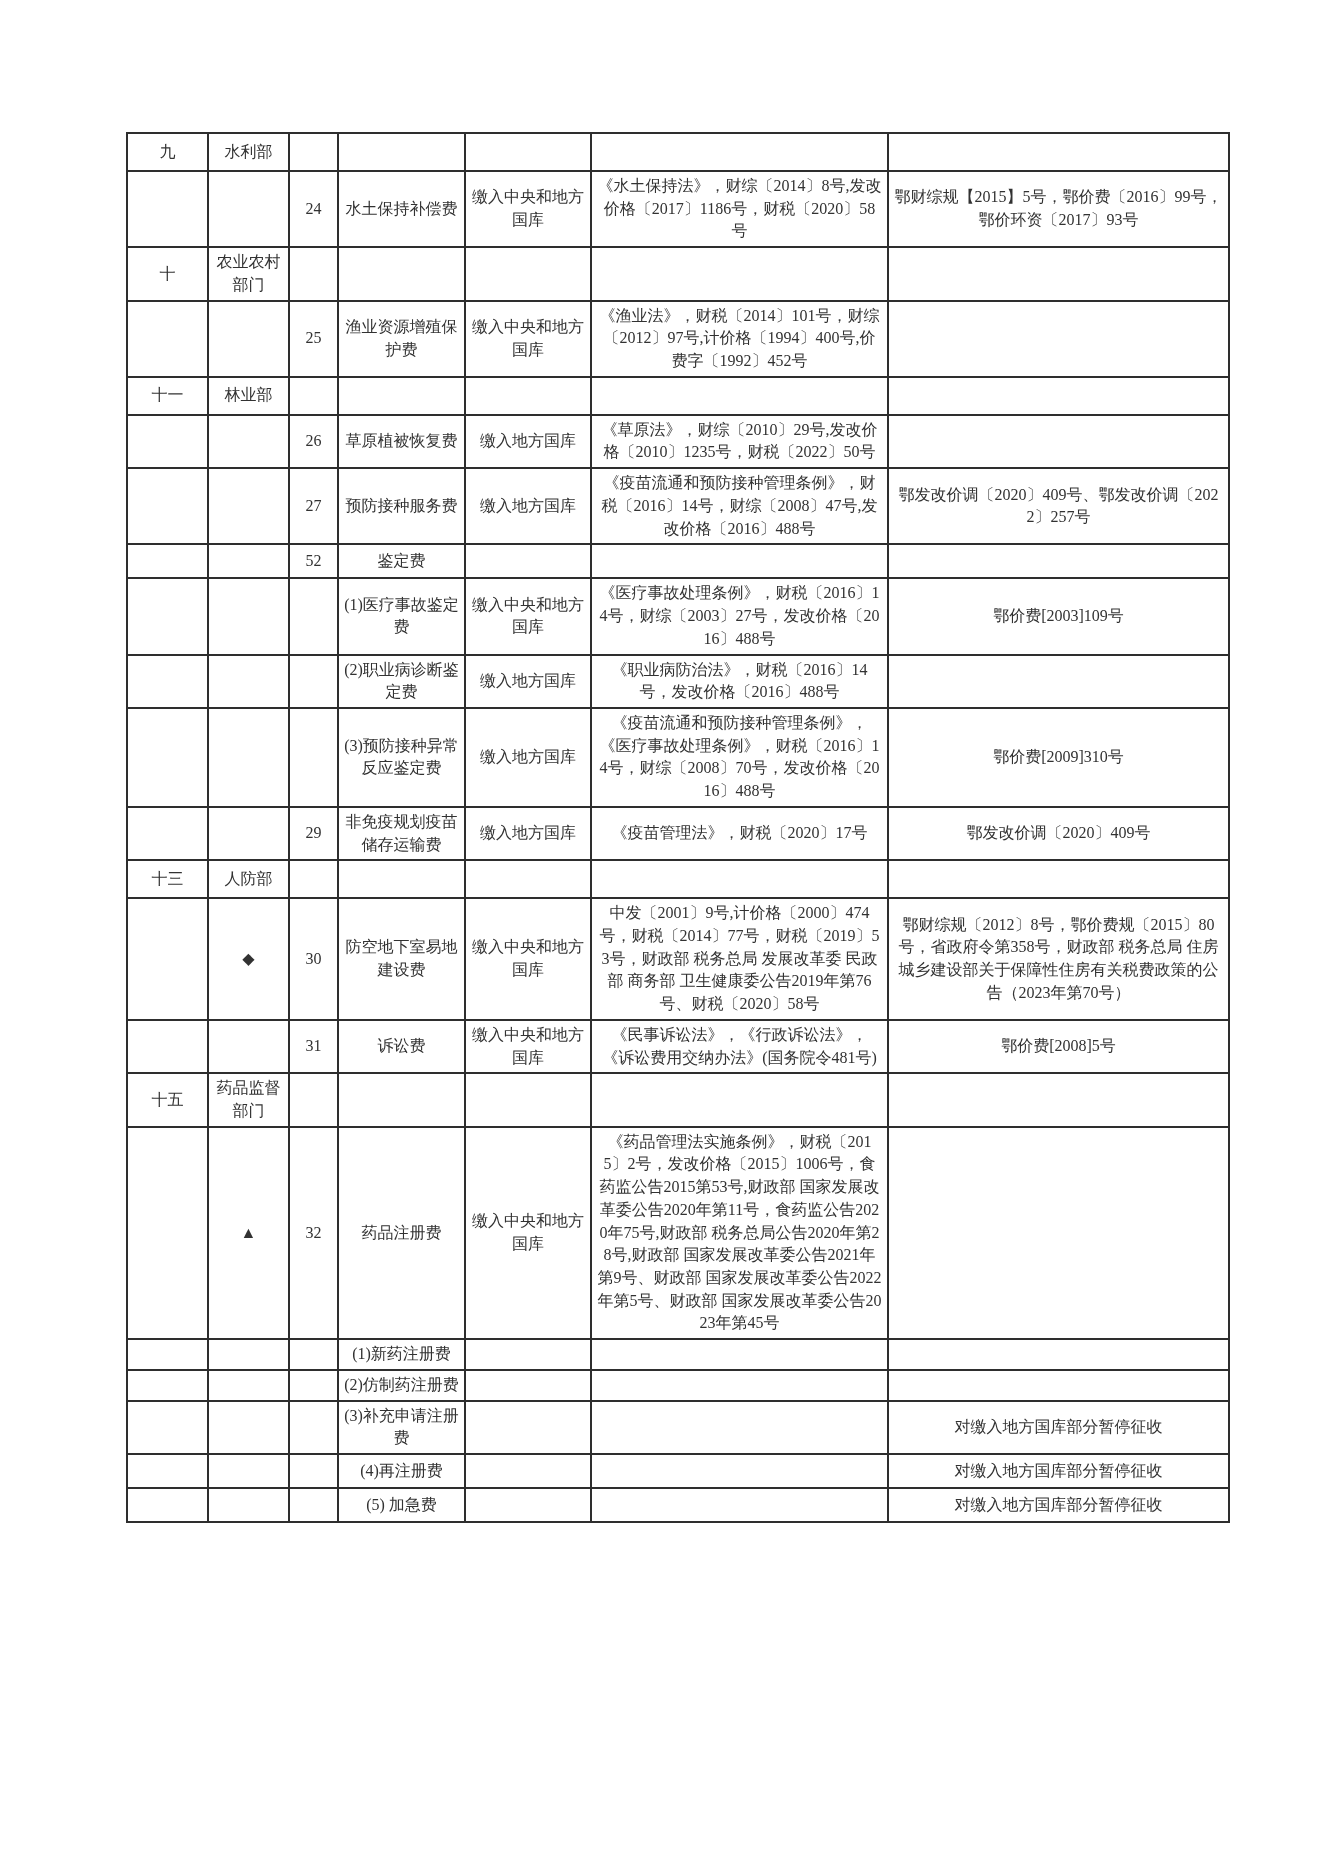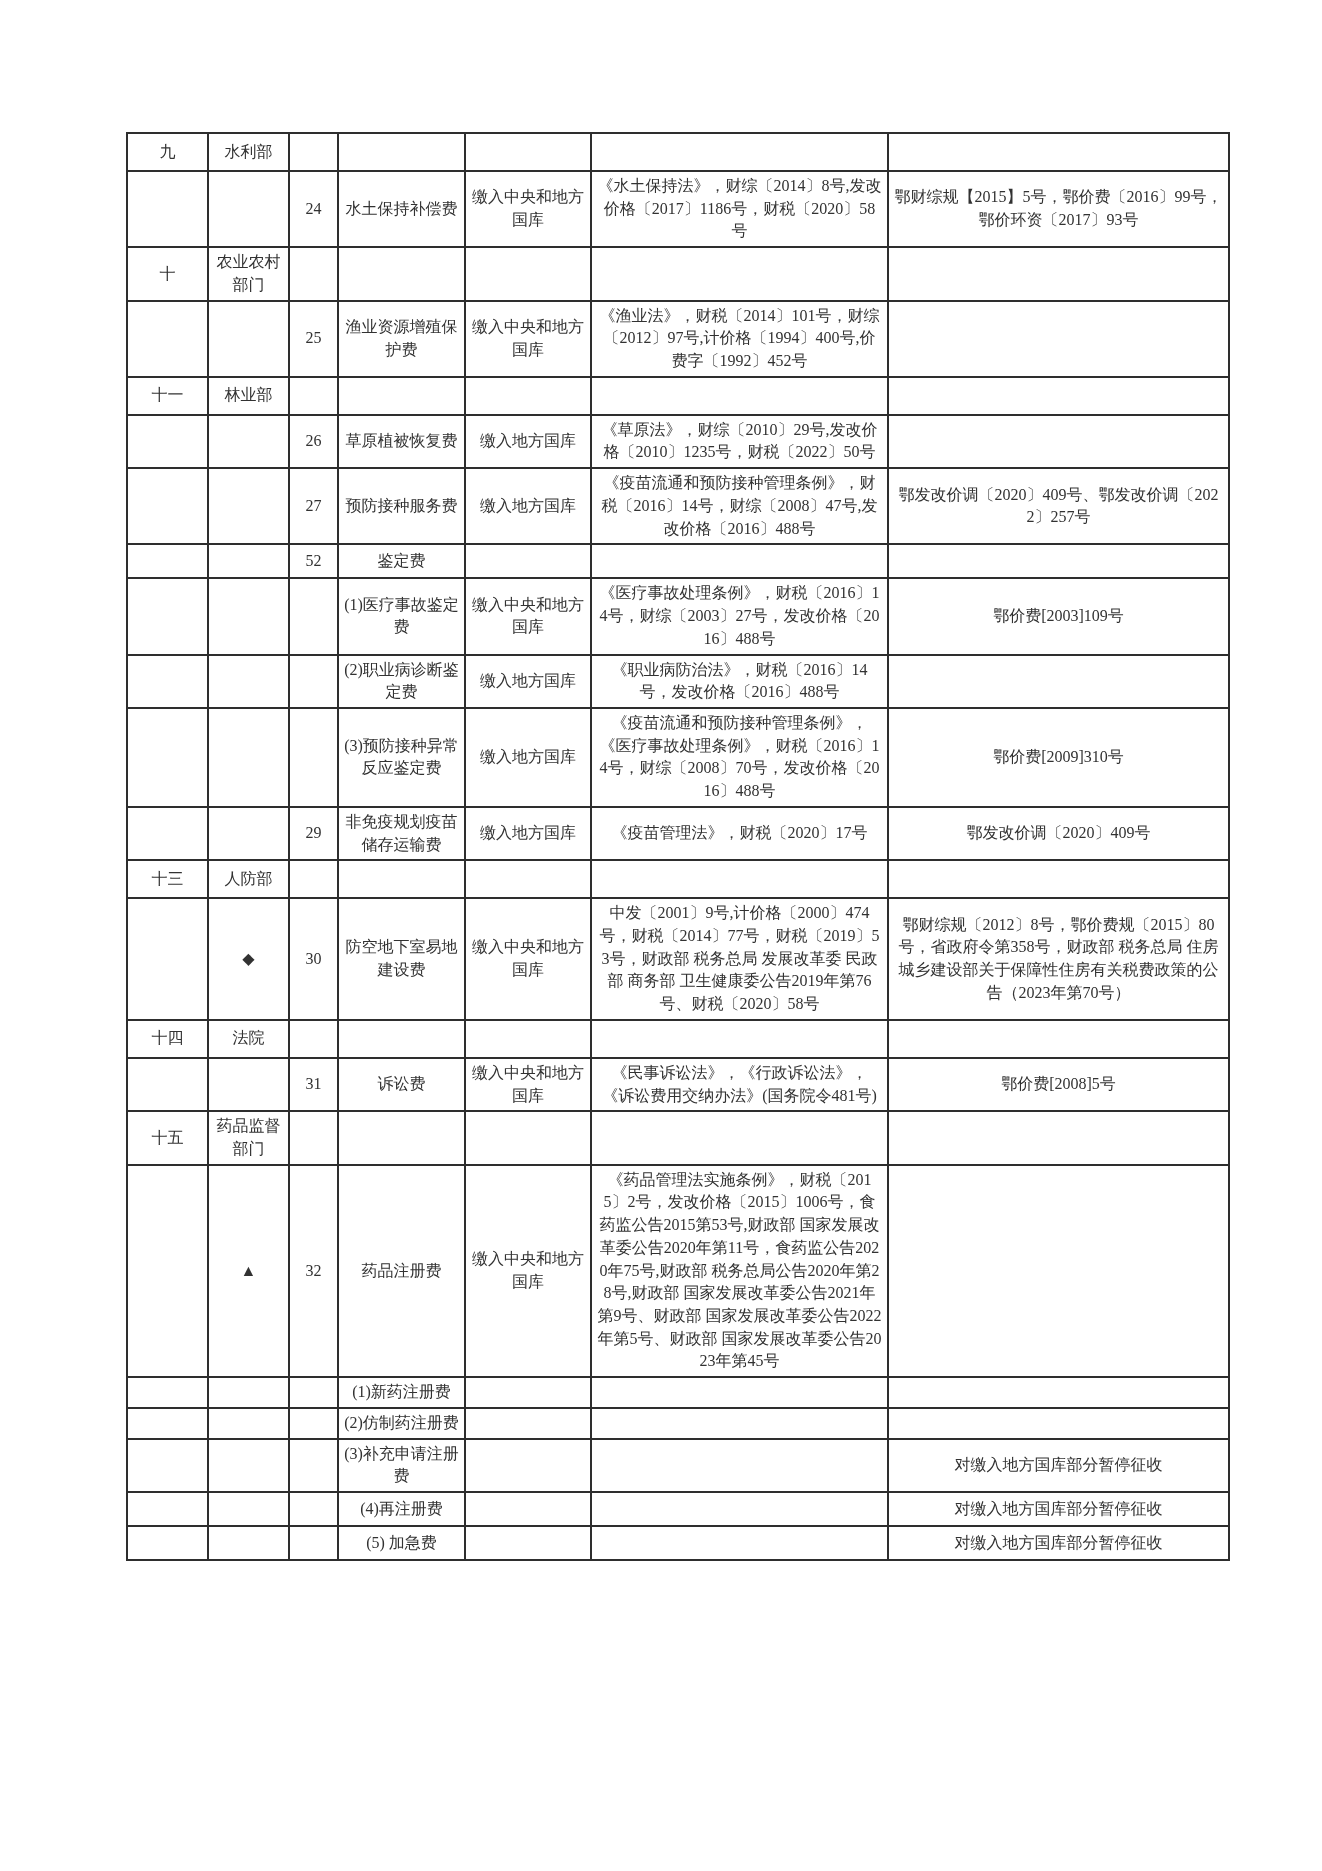--- a/index.html
+++ b/index.html
@@ -188,29 +188,20 @@
       <tr>
         <td class="c-seq"></td>
         <td class="c-dept marker">◆</td>
         <td class="c-num">30</td>
         <td class="c-fee">防空地下室易地建设费</td>
         <td class="c-trea">缴入中央和地方国库</td>
         <td class="c-legal">中发〔2001〕9号,计价格〔2000〕474号，财税〔2014〕77号，财税〔2019〕53号，财政部 税务总局 发展改革委 民政部 商务部 卫生健康委公告2019年第76号、财税〔2020〕58号</td>
         <td class="c-hubei">鄂财综规〔2012〕8号，鄂价费规〔2015〕80号，省政府令第358号，财政部 税务总局 住房城乡建设部关于保障性住房有关税费政策的公告（2023年第70号）</td>
       </tr>
 
-      <tr class="section-row">
-        <td class="c-seq">十四</td>
-        <td class="c-dept">法院</td>
-        <td class="c-num"></td>
-        <td class="c-fee"></td>
-        <td class="c-trea"></td>
-        <td class="c-legal"></td>
-        <td class="c-hubei"></td>
-      </tr>
 
       <tr>
         <td class="c-seq"></td>
         <td class="c-dept"></td>
         <td class="c-num">31</td>
         <td class="c-fee">诉讼费</td>
         <td class="c-trea">缴入中央和地方国库</td>
         <td class="c-legal">《民事诉讼法》，《行政诉讼法》，《诉讼费用交纳办法》(国务院令481号)</td>
         <td class="c-hubei">鄂价费[2008]5号</td>
       </tr>

